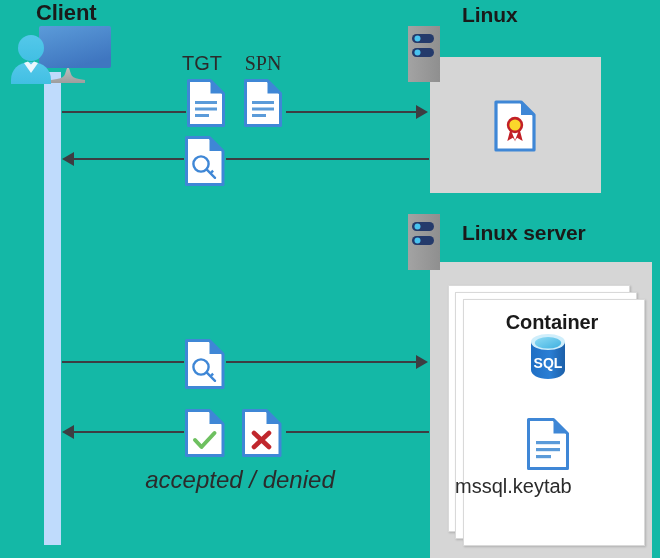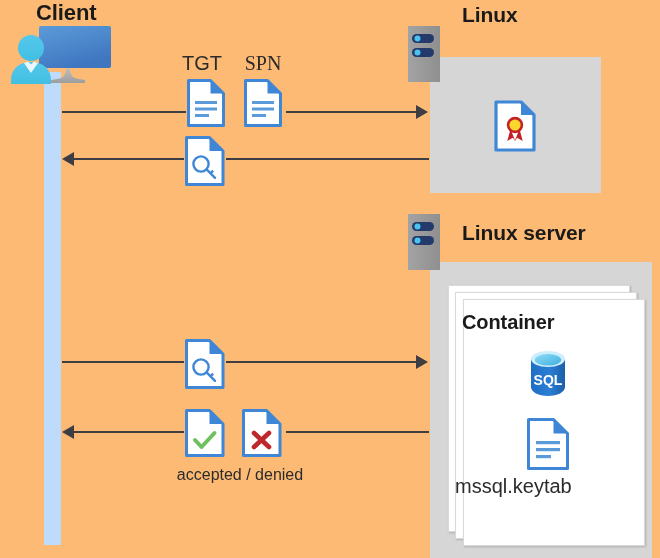--- a/index.html
+++ b/index.html
@@ -4,21 +4,21 @@
 <style>
   html,body{margin:0;padding:0;background:#ffffff;}
   body{
     font-family:"Liberation Sans","DejaVu Sans",sans-serif;
     -webkit-font-smoothing:antialiased;
   }
   #stage{
     position:relative;
     width:660px;
     height:558px;
-    background:#fdba74;
+    background:#14b8a6;
     overflow:hidden;
   }
   .abs{position:absolute;}
 
   
   .label-bold{
     font-weight:bold;
     color:#1a1a1a;
     letter-spacing:-0.1px;
   }
@@ -32,25 +32,25 @@
   #dc-title{
     left:462px; top:2px; width:190px;
     font-size:21px; line-height:26px;
   }
   #linux-title{
     left:462px; top:220px; width:200px;
     font-size:21px; line-height:26px;
   }
   #container-title{
     left:462px; top:310px; width:180px;
-    font-size:20px; line-height:24px; 
+    font-size:20px; line-height:24px; text-align:center;
   }
   #tgt-label{ left:182px; top:52px; width:48px; font-size:20px; text-align:left;}
   #spn-label{ left:238px; top:52px; width:50px; font-size:20px; text-align:center;font-family:Liberation Serif, serif;}
-  #accepted-denied{ left:130px; top:466px; width:220px; font-size:16px; text-align:center;}
+  #accepted-denied{ left:130px; top:466px; width:220px; font-size:24px; text-align:center;font-style:italic;}
   #keytab-label{ left:455px; top:475px; width:190px; font-size:20px; text-align:left;}
 
   
   #client-lifeline{
     left:44px; top:72px; width:17px; height:473px;
     background:#bfdbfc;
   }
 
   
   .gray-panel{ background:#d6d6d6; }
@@ -168,21 +168,21 @@
   </div>
 
   <div class="abs label-bold" id="linux-title">Linux server</div>
 
   <div class="abs card" id="card-back"></div>
   <div class="abs card" id="card-mid"></div>
   <div class="abs card" id="card-front"></div>
 
   <div class="abs label-bold" id="container-title">Container</div>
 
-  <div class="abs" style="left:524px; top:347px; width:48px; height:52px;text-align:center;">
+  <div class="abs" style="left:524px; top:330px; width:48px; height:52px;text-align:center;">
     <svg class="icon" width="48" height="52" viewBox="0 0 48 52">
       <defs>
         <linearGradient id="sqlBody" x1="0" y1="0" x2="1" y2="0">
           <stop offset="0%" stop-color="#1f6fc4"></stop>
           <stop offset="55%" stop-color="#2a7ed4"></stop>
           <stop offset="100%" stop-color="#1c5fa8"></stop>
         </linearGradient>
         <linearGradient id="sqlTop" x1="0" y1="0" x2="1" y2="1">
           <stop offset="0%" stop-color="#8fdcf5"></stop>
           <stop offset="100%" stop-color="#3fb0e0"></stop>

